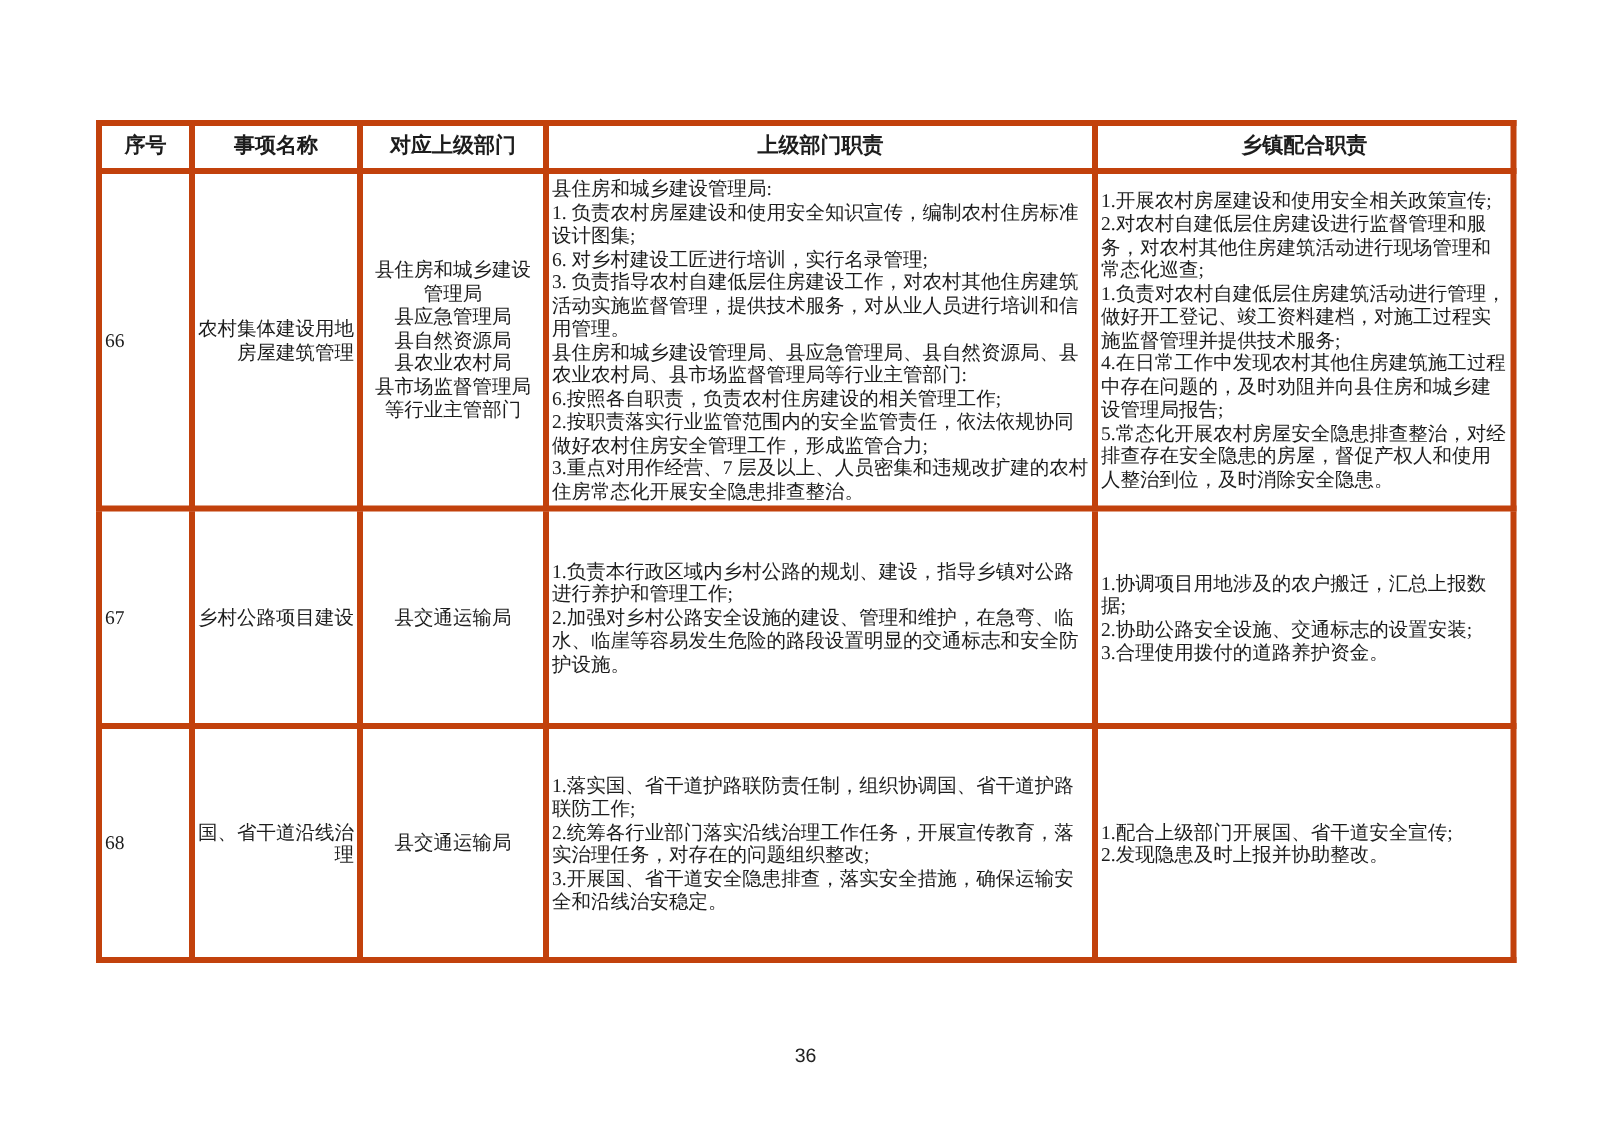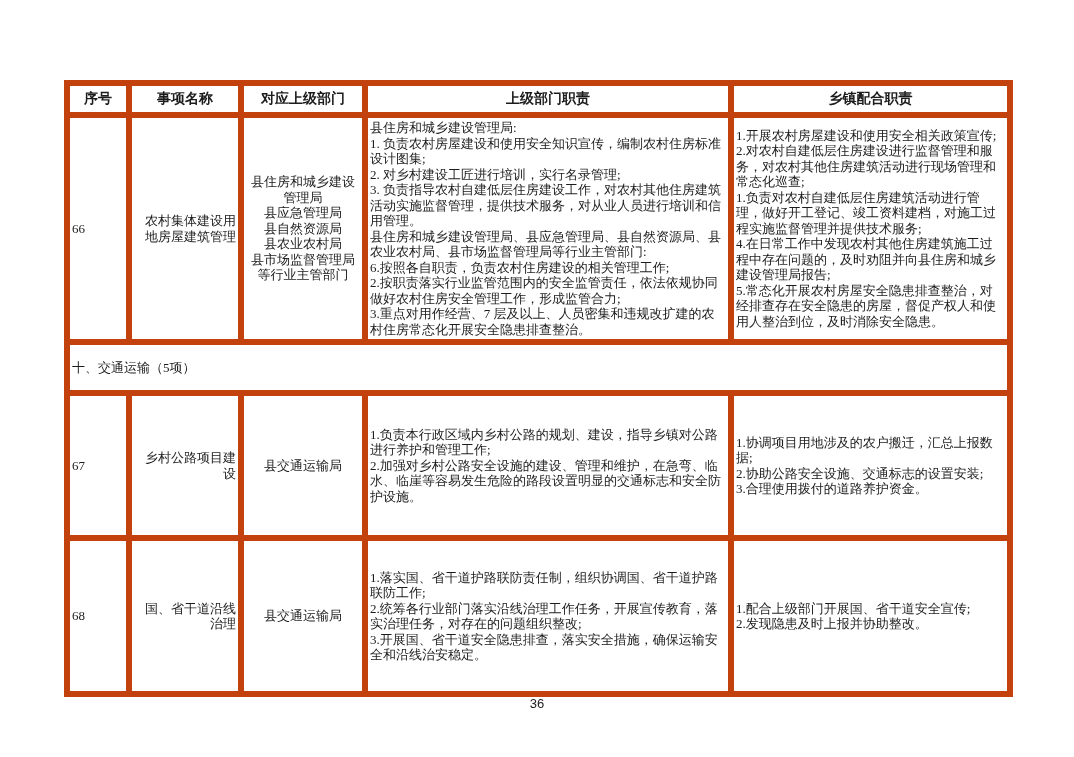--- a/index.html
+++ b/index.html
@@ -14,21 +14,21 @@
     position: absolute;
     left: 64px; top: 80px;
     width: 943px;
   }
   table.doc-table {
     border-collapse: collapse;
     table-layout: fixed;
     width: 943px;
   }
   table.doc-table td, table.doc-table th {
-    border: 6px solid #c2410c;
+    border: 4px solid #c2410c;
     font-size: 13px;
     line-height: 15.5px;
     vertical-align: middle;
     padding: 2px 2px;
     word-break: break-all;
     font-weight: normal;
   }
   tr.header-row { height: 32px; }
   tr.header-row th {
     font-weight: bold;
@@ -93,39 +93,36 @@
         <td class="c-dept">
           <div>县住房和城乡建设管理局</div>
           <div>县应急管理局</div>
           <div>县自然资源局</div>
           <div>县农业农村局</div>
           <div>县市场监督管理局等行业主管部门</div>
         </td>
         <td class="c-duty v-top">
           <div class="duty-heading">县住房和城乡建设管理局:</div>
           <div>1. 负责农村房屋建设和使用安全知识宣传，编制农村住房标准设计图集;</div>
-          <div>2. 对乡村建设工匠进行培训，实行名录管理;</div>
+          <div>6. 对乡村建设工匠进行培训，实行名录管理;</div>
           <div>3. 负责指导农村自建低层住房建设工作，对农村其他住房建筑活动实施监督管理，提供技术服务，对从业人员进行培训和信用管理。</div>
           <div class="duty-heading">县住房和城乡建设管理局、县应急管理局、县自然资源局、县农业农村局、县市场监督管理局等行业主管部门:</div>
           <div>6.按照各自职责，负责农村住房建设的相关管理工作;</div>
           <div>2.按职责落实行业监管范围内的安全监管责任，依法依规协同做好农村住房安全管理工作，形成监管合力;</div>
           <div>3.重点对用作经营、7 层及以上、人员密集和违规改扩建的农村住房常态化开展安全隐患排查整治。</div>
         </td>
         <td class="c-duty v-top">
           <div>1.开展农村房屋建设和使用安全相关政策宣传;</div>
           <div>2.对农村自建低层住房建设进行监督管理和服务，对农村其他住房建筑活动进行现场管理和常态化巡查;</div>
           <div>1.负责对农村自建低层住房建筑活动进行管理，做好开工登记、竣工资料建档，对施工过程实施监督管理并提供技术服务;</div>
           <div>4.在日常工作中发现农村其他住房建筑施工过程中存在问题的，及时劝阻并向县住房和城乡建设管理局报告;</div>
           <div>5.常态化开展农村房屋安全隐患排查整治，对经排查存在安全隐患的房屋，督促产权人和使用人整治到位，及时消除安全隐患。</div>
         </td>
       </tr>
 
-      <tr class="section-row">
-        <td class="section-cell" colspan="5">十、交通运输（5项）</td>
-      </tr>
 
       <tr class="row-67">
         <td class="c-seq">67</td>
         <td class="c-name">乡村公路项目建设</td>
         <td class="c-dept">
           <div>县交通运输局</div>
         </td>
         <td class="c-duty">
           <div>1.负责本行政区域内乡村公路的规划、建设，指导乡镇对公路进行养护和管理工作;</div>
           <div>2.加强对乡村公路安全设施的建设、管理和维护，在急弯、临水、临崖等容易发生危险的路段设置明显的交通标志和安全防护设施。</div>

